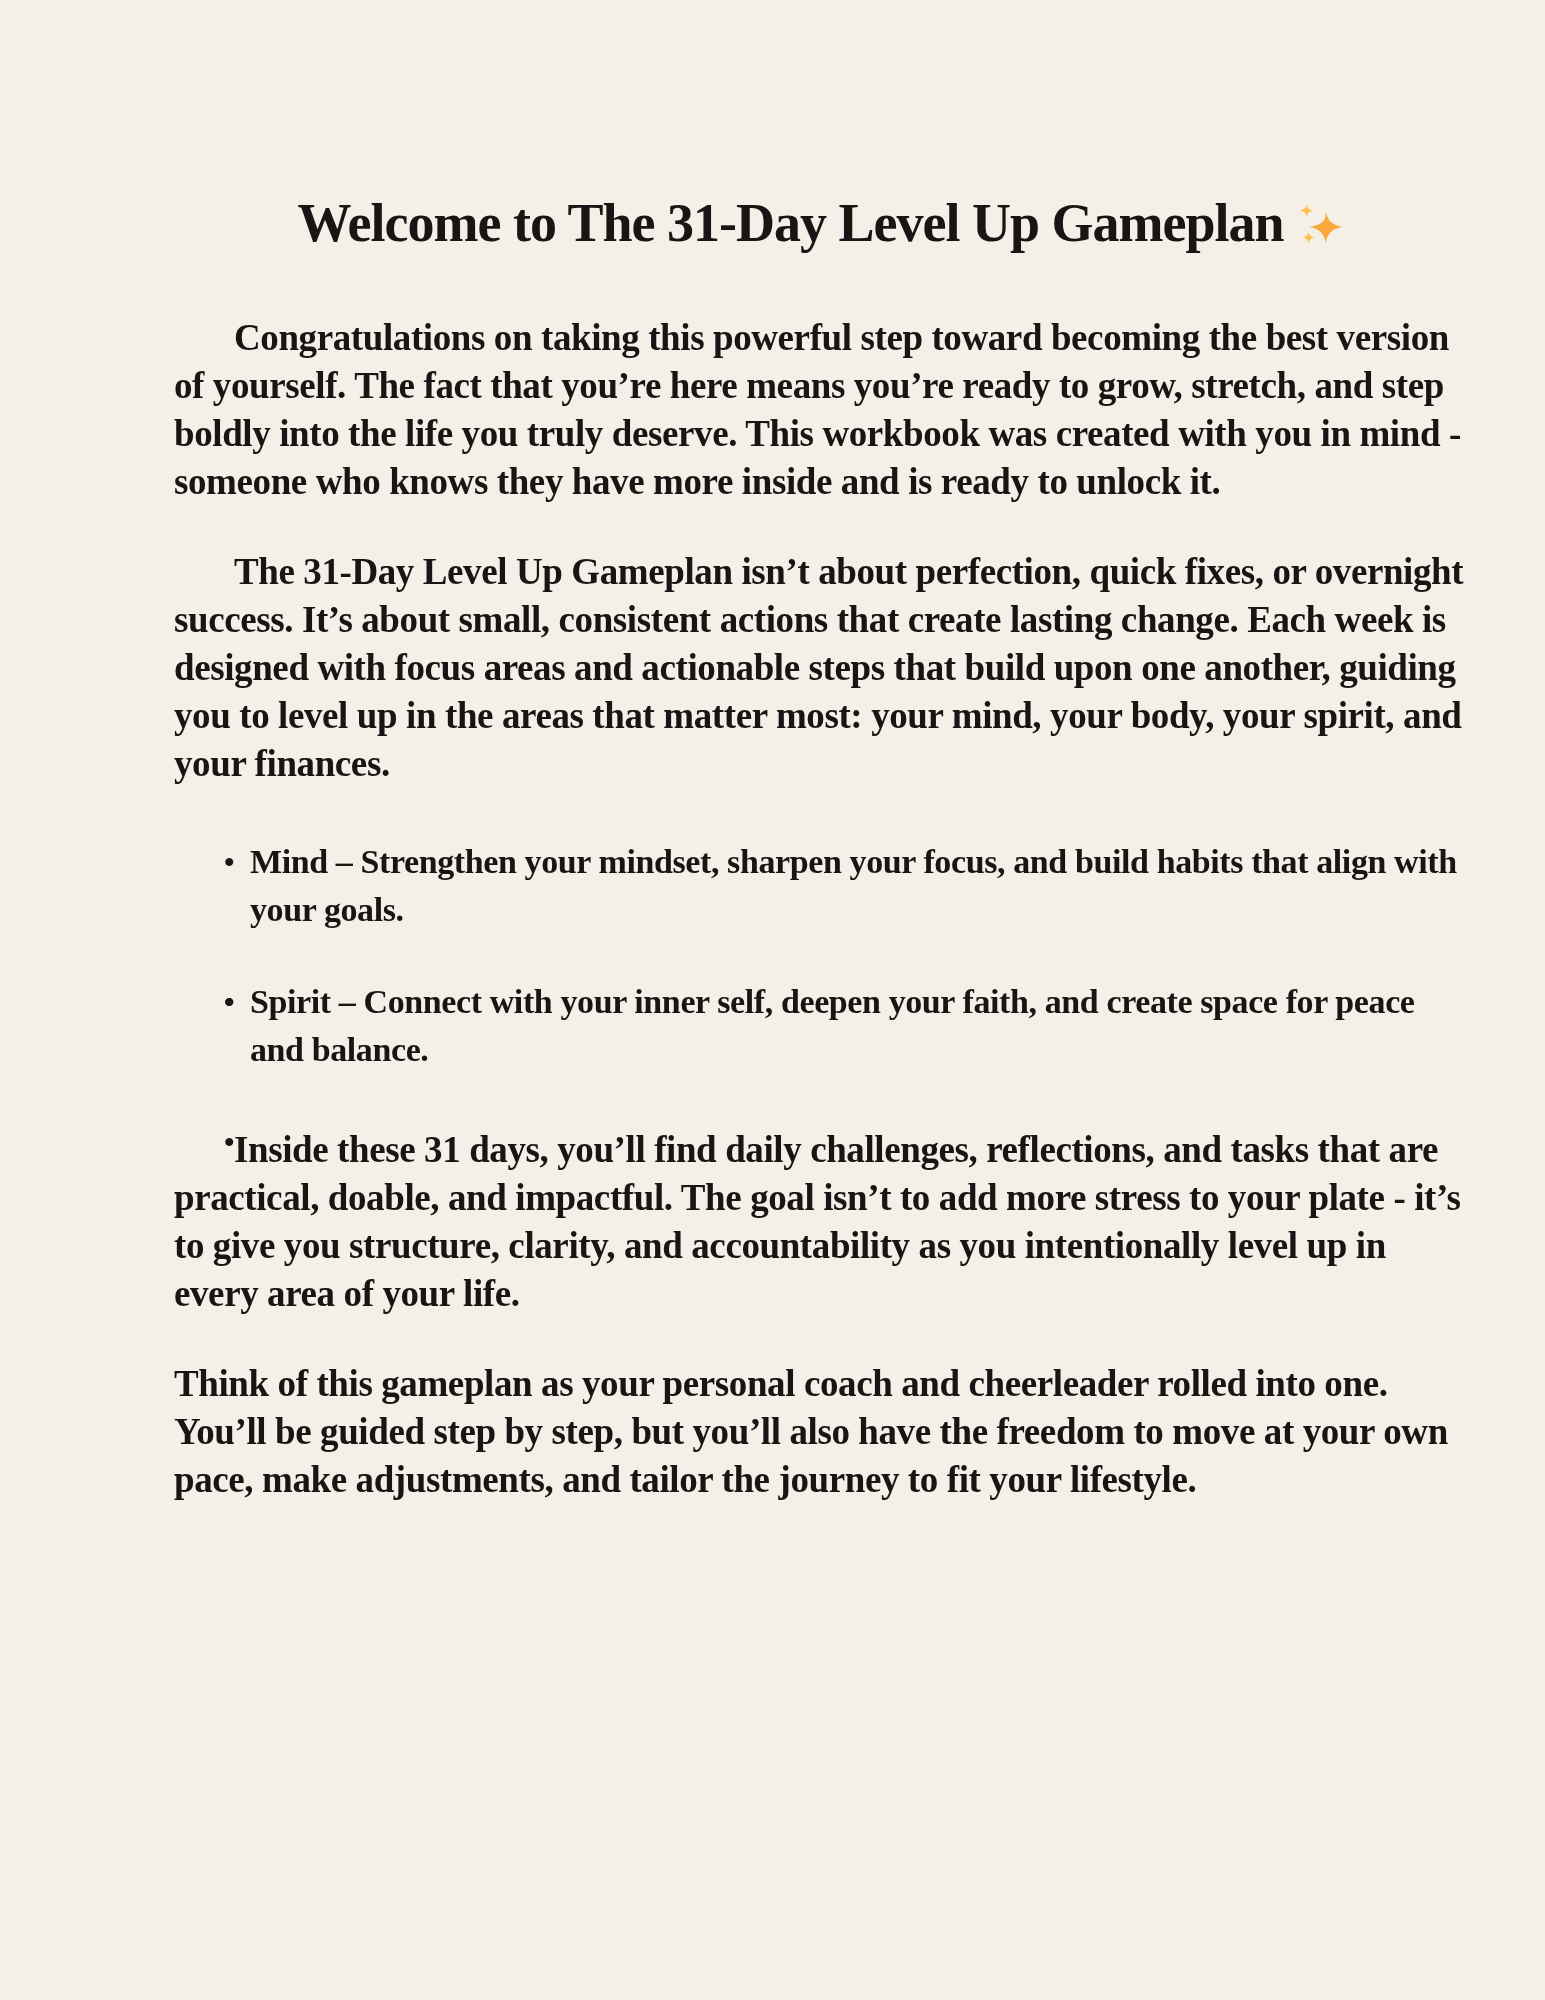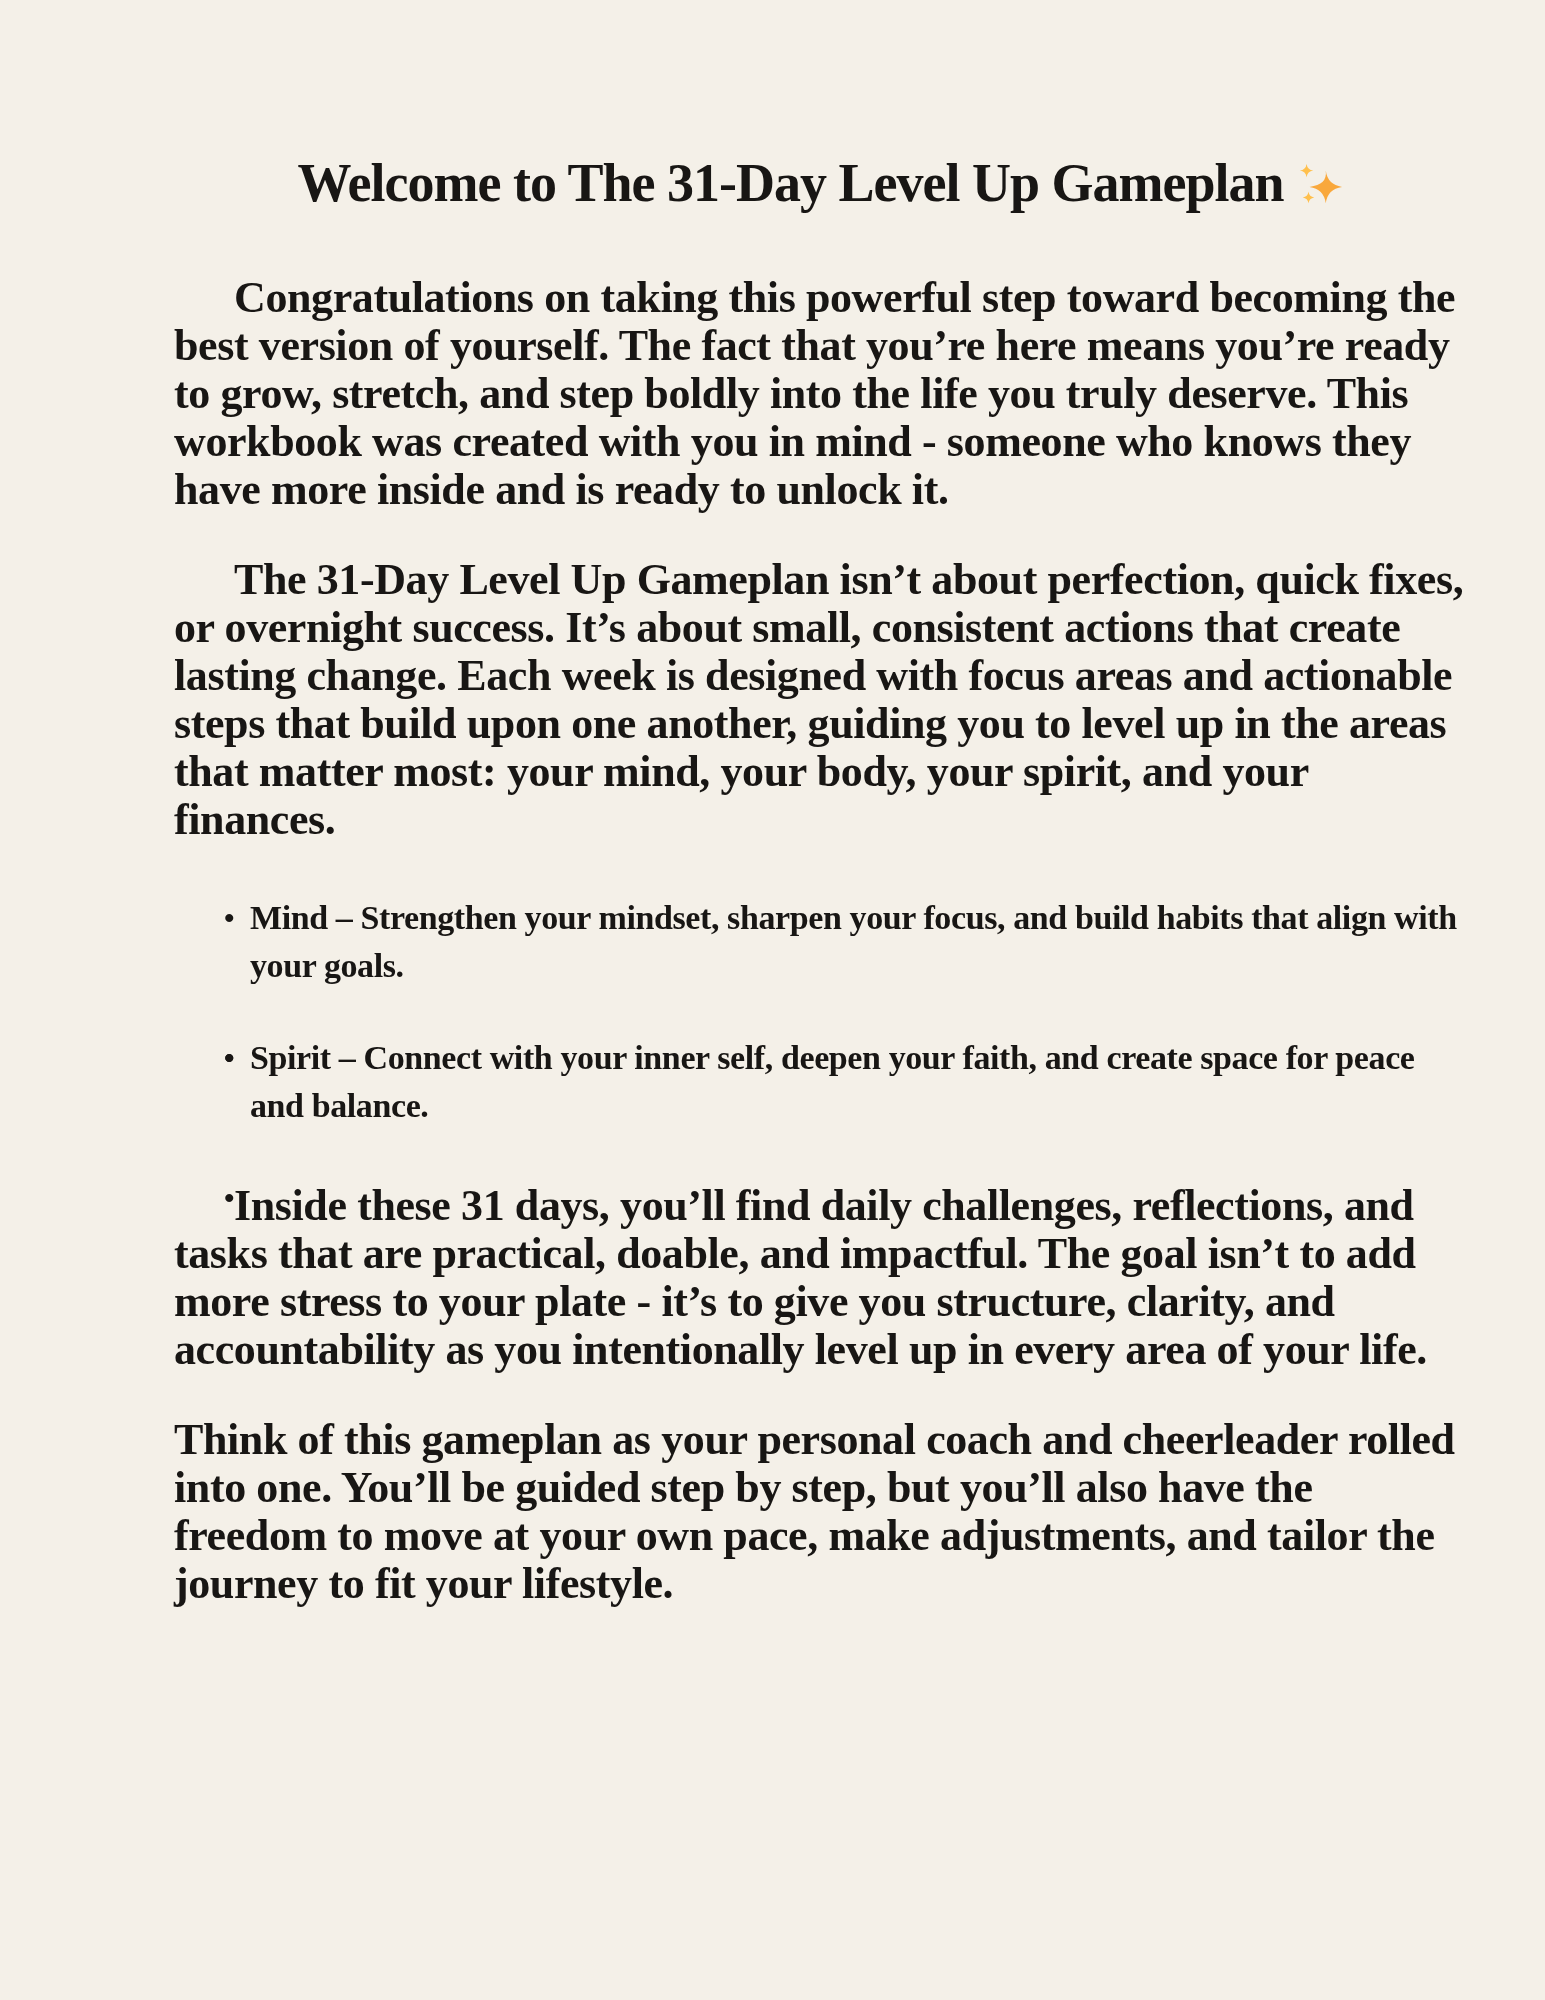--- a/index.html
+++ b/index.html
@@ -12,40 +12,41 @@
     width: 1545px;
     height: 2000px;
     margin: 0 auto;
     background: #F4F0E8;
     overflow: hidden;
     font-family: "Liberation Serif", "DejaVu Serif", serif;
     color: #181614;
   }
   .content {
     padding: 150px 78px 0 174px;
+    margin-top: 40px;
   }
   h1.page-title {
     margin: 0 0 58px 0;
     font-size: 54px;
     line-height: 66px;
     font-weight: 700;
     letter-spacing: -1px;
     text-align: center;
     white-space: nowrap;
   }
   .sparkles {
     display: inline-block;
     width: 46px;
     height: 46px;
     margin-left: 14px;
     vertical-align: -6px;
   }
   p.body-para {
     margin: 0 0 42px 0;
-    font-size: 44px;
+    font-size: 37px;
     line-height: 48px;
     font-weight: 700;
     letter-spacing: -0.4px;
     text-indent: 60px;
     font-family: Liberation Serif, serif;
   }
   p.body-para.centered {
     text-align: left;
     text-indent: 0;
     margin-bottom: 0;

